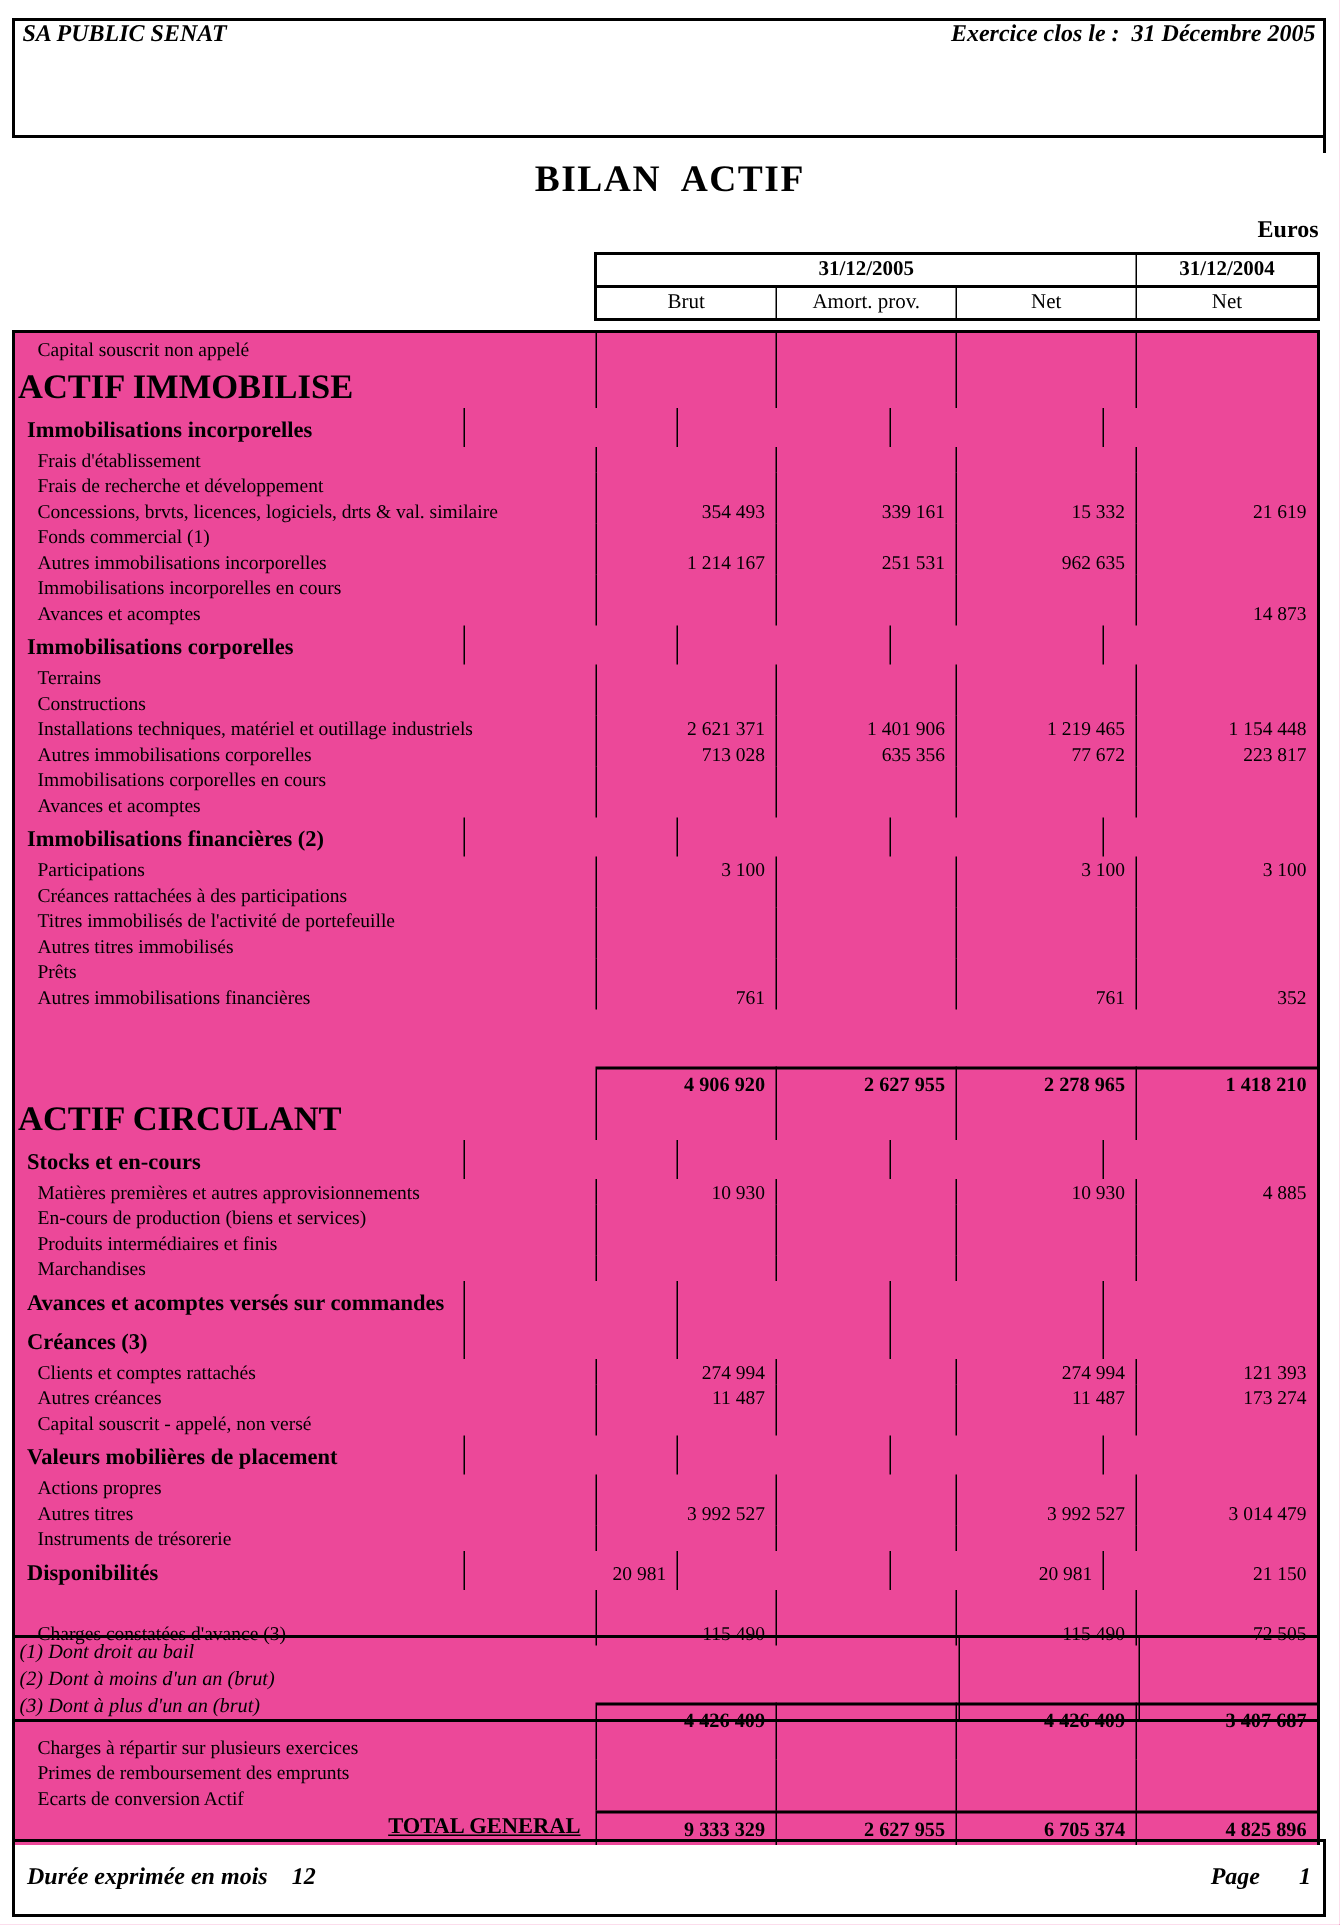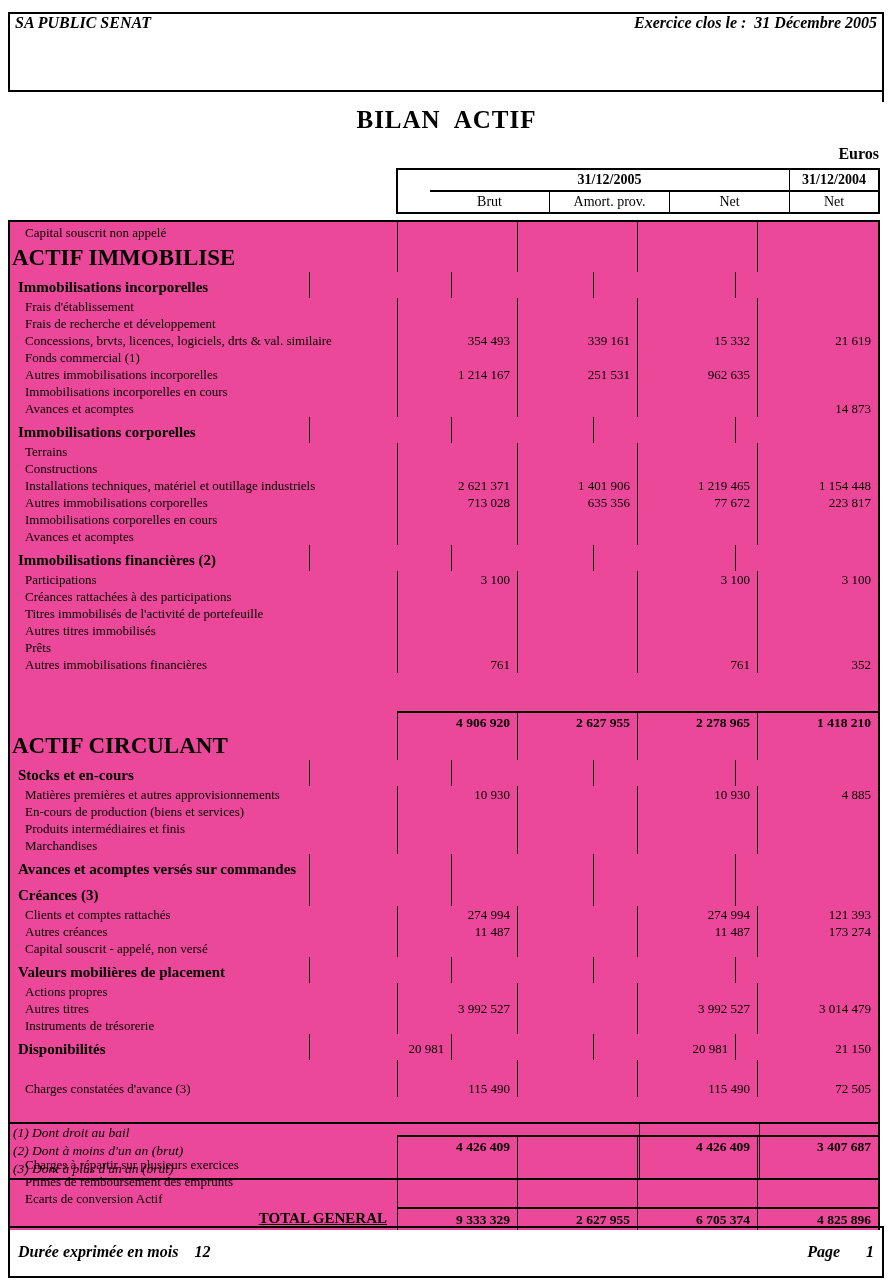--- a/index.html
+++ b/index.html
@@ -21,21 +21,21 @@
   .doc-title{
     position:absolute;left:0;top:106px;width:100%;text-align:center;
     font-size:25px;font-weight:bold;letter-spacing:1px;white-space:pre;
   }
   .currency{position:absolute;top:145px;right:14px;font-size:16px;font-weight:bold;}
   
   .col-headers{
     position:absolute;left:396px;top:168px;width:484px;
     border:2px solid #000;box-sizing:border-box;
   }
-  .ch-row{display:flex;height:20px;margin-left:32px;}
+  .ch-row{display:flex;height:20px;}
   .ch-row.first{border-bottom:2px solid #000;}
   .ch-cell{
     box-sizing:border-box;border-right:1px solid #000;text-align:center;
     font-size:14px;line-height:20px;
   }
   .ch-row.first .ch-cell{font-weight:bold;}
   .ch-cell.span3{width:360px;}
   .ch-cell.w1{width:120px;}
   .ch-cell.last{border-right:none;flex:1;}
   
@@ -60,21 +60,21 @@
   .r-subsection .c.num{align-items:flex-end;padding-bottom:3px;}
   .r-detail{height:17px;}
   .r-blank{height:20px;}
   .r-subtotal{height:21px;margin-top:38px;}
   .r-subtotal .c.num{font-weight:bold;border-top:2px solid #000;font-size:13.5px;}
   .r-total{height:23px;}
   .r-total .c.label{justify-content:flex-end;padding-right:10px;font-weight:bold;font-size:15px;text-decoration:underline;}
   .r-total .c.num{font-weight:bold;border-top:2px solid #000;font-size:13.5px;}
   
   .footnotes{
-    position:absolute;left:8px;top:1122px;width:872px;
+    position:absolute;left:8px;top:1090px;width:872px;
     border:2px solid #000;box-sizing:border-box;
   }
   .fn-row{display:flex;height:18px;}
   .fn-text{
     width:630px;border-right:1px solid #000;box-sizing:border-box;
     font-style:italic;font-size:13.5px;padding-left:3px;
     display:flex;align-items:center;
   }
   .fn-cell{width:120px;border-right:1px solid #000;box-sizing:border-box;}
   .fn-cell.last{flex:1;border-right:none;}

